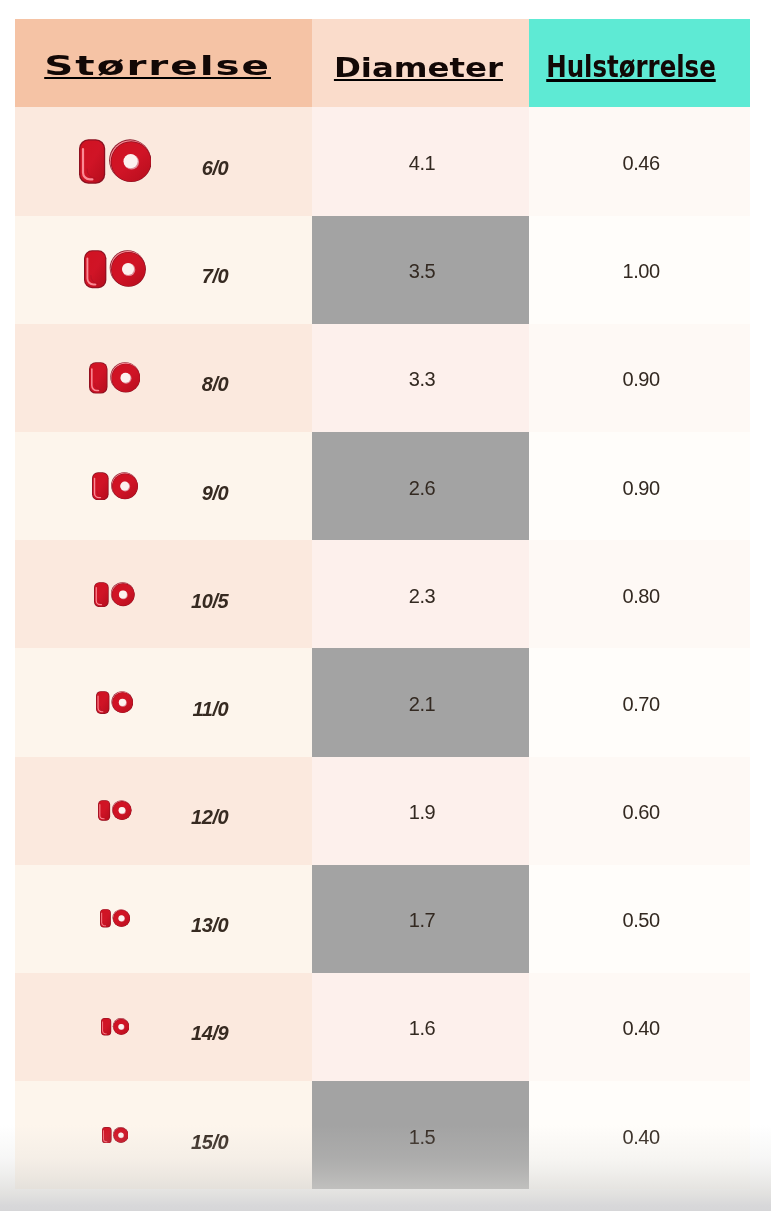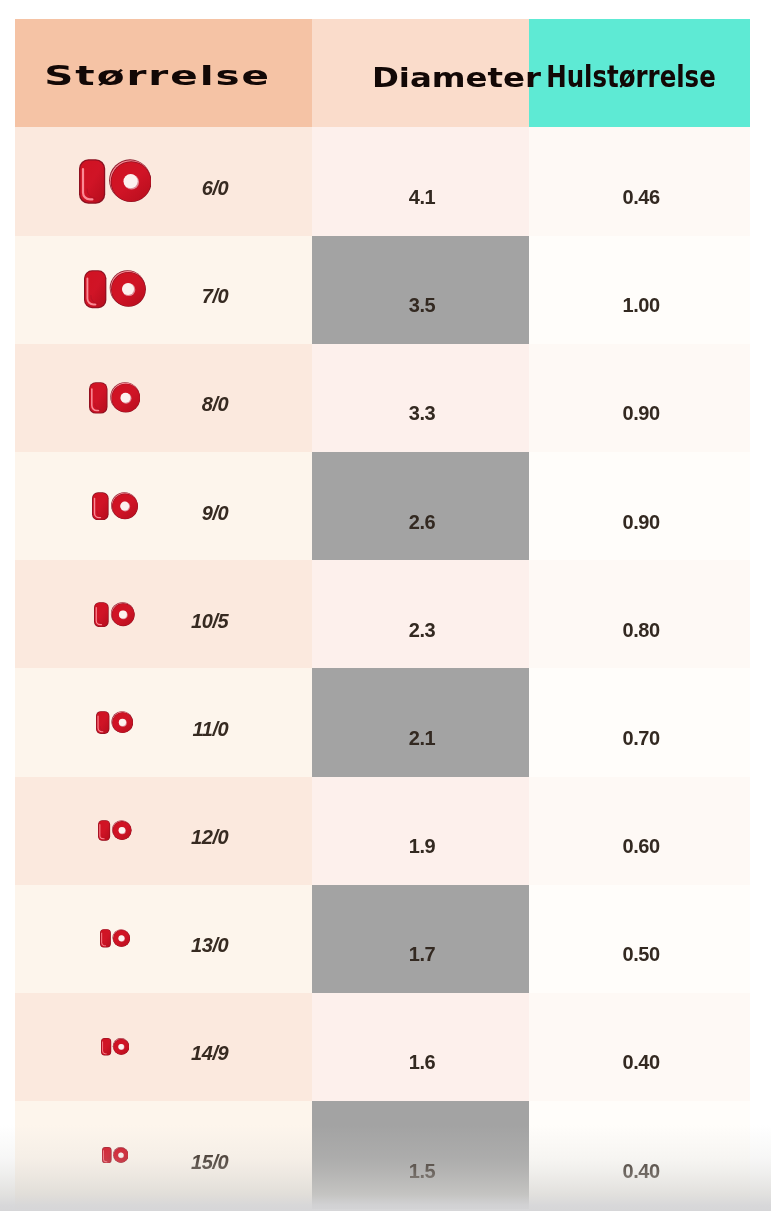--- a/index.html
+++ b/index.html
@@ -19,41 +19,41 @@
       rgba(212,211,208,0.69) 81%,
       rgba(213,213,215,0.93) 93%,
       rgba(213,213,215,0.98) 100%);}
   #table{position:absolute;left:15.3px;top:19.4px;width:735px;}
   .row{display:flex;width:735px;}
   .cell{display:flex;align-items:center;justify-content:center;box-sizing:border-box;}
   .c1{width:297px;}
   .c2{width:217px;}
   .c3{width:221px;}
 
-  .hdr{height:108px;}
+  .hdr{height:88px;text-decoration:underline;}
   .hdr .c1{background:#f5c3a5;}
-  .hdr .c2{background:#fadccb;justify-content:flex-end;}
+  .hdr .c2{background:#fadccb;}
   .hdr .c3{background:#5eead4;}
   .h1{font-family:"DejaVu Sans",sans-serif;font-weight:bold;font-size:27px;letter-spacing:1.3px;color:#120806;display:inline-block;transform:scaleX(1.5);transform-origin:center center;position:relative;top:2px;left:-6px;}
   .h2{font-family:"DejaVu Sans",sans-serif;font-weight:bold;font-size:27px;letter-spacing:0px;color:#120806;display:inline-block;transform:scaleX(1.2);transform-origin:center center;position:relative;top:4px;left:-2px;}
   .h3{font-family:"DejaVu Sans",sans-serif;font-weight:bold;font-size:30px;letter-spacing:0px;color:#120806;display:inline-block;transform:scaleX(0.815);transform-origin:center center;position:relative;top:3px;left:-9px;}
 
   .drow{height:108.2px;}
   .drow.odd .c2{background:#fdf0ec;}
   .drow.odd .c3{background:#fef9f5;}
   .drow.even .c2{background:#a3a3a3;align-items:center;}
   .drow.even .c3{background:#fffdfa;}
 
   .sizecell{width:297px;position:relative;box-sizing:border-box;}
   .drow.odd .sizecell{background:#fbe9de;}
   .drow.even .sizecell{background:#fdf5ec;}
   .beadwrap{position:absolute;left:0;top:0;width:199px;height:100%;display:flex;align-items:center;justify-content:center;}
   .sizelabel{position:absolute;left:0;top:7px;width:213px;height:100%;display:flex;align-items:center;justify-content:flex-end;
     box-sizing:border-box;font-weight:bold;font-size:20px;letter-spacing:-0.4px;color:#362a21;font-style:italic;}
-  .num{font-weight:bold;font-size:20px;letter-spacing:-0.45px;text-indent:-0.45px;color:#332921;position:relative;top:16px;left:1.5px;}
+  .num{font-weight:normal;font-size:20px;letter-spacing:-0.45px;text-indent:-0.45px;color:#332921;position:relative;top:2px;left:1.5px;}
 </style>
 </head>
 <body>
 
 <div id="page">
   <div id="table">
     <div class="row hdr">
       <div class="cell c1">
         <span class="h1">Størrelse</span>
       </div>

